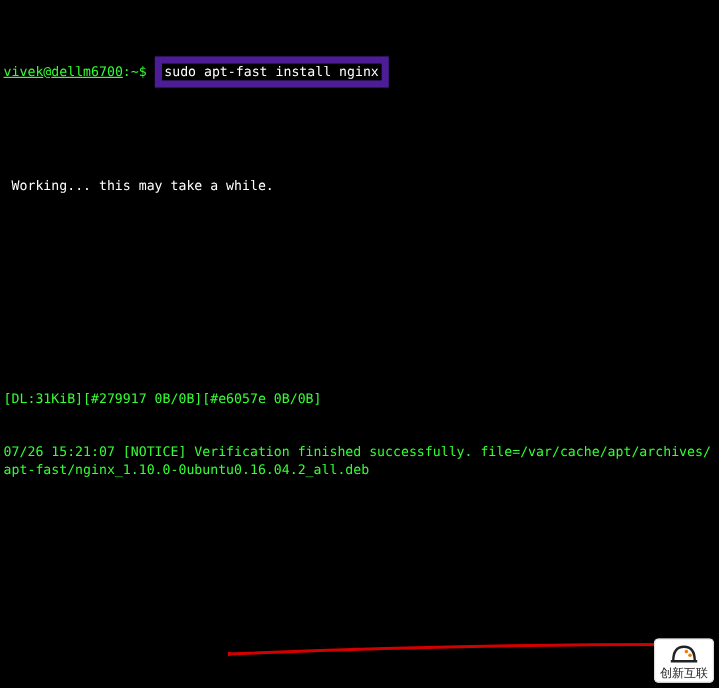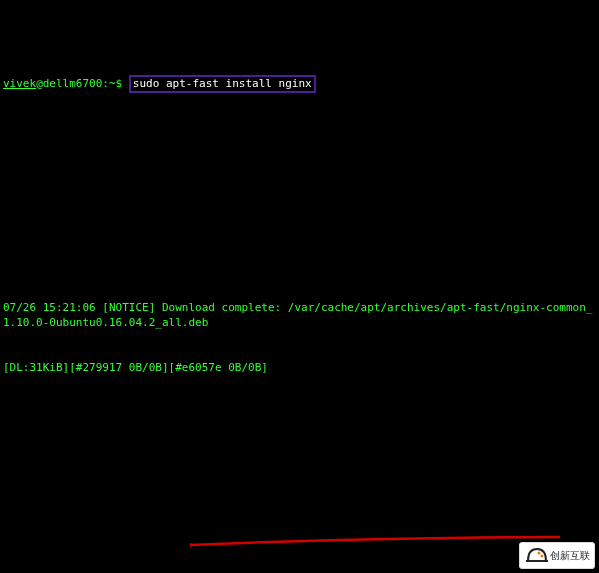--- a/index.html
+++ b/index.html
@@ -16,69 +16,69 @@
     position: relative;
   }
   .terminal {
     padding: 2px 3px 2px 3px;
     white-space: pre-wrap;
     word-break: break-all;
   }
   .row { display:block; }
   .user { color: #3f3; text-decoration: underline; }
   .at   { color: #3f3; }
-  .host { color: #3f3; }
+  .host { color: #3f3; text-decoration: underline; }
   .cwd  { color: #3f3; }
   .cmd-box {
     display:inline-block;
-    border: 2px solid #4c1d95;
+    border: 6px solid #4c1d95;
     padding: 0 2px;
     color: #fff;
-    margin-top: 28px;
   }
   .white { color: #fff; }
   .logo {
     position: absolute;
     right: 4px;
     bottom: 4px;
     background: #fff;
     border-radius: 4px;
     padding: 3px 5px 2px 5px;
     font-family: sans-serif;
     font-size: 10px;
     color: #222;
     text-align: center;
     line-height: 1;
     display:flex;
-    flex-direction:row;
+    flex-direction:column;
     align-items:center;
     box-shadow: 0 0 0 1px #ddd inset;
   }
   .logo svg { display:block; margin-bottom:2px; }
   .arrow-svg {
     position:absolute;
     bottom: 18px;
     left: 190px;
     width: 370px;
     height: 20px;
     pointer-events:none;
   }
 </style>
 </head>
 <body>
 
 <div class="terminal">
   <span class="row">
 <span class="user">vivek</span><span class="at">@</span><span class="host">dellm6700</span><span class="cwd">:~$ </span><span class="cmd-box">sudo apt-fast install nginx</span></span>
   <span class="row white">&nbsp;</span>
+  <span class="row white"> Working... this may take a while.</span>
   <span class="row">&nbsp;</span>
   <span class="row">&nbsp;</span>
   <span class="row">&nbsp;</span>
-  <span class="row">07/26 15:21:06 [NOTICE] Download complete: /var/cache/apt/archives/apt-fast/nginx-common_1.10.0-0ubuntu0.16.04.2_all.deb</span>
   <span class="row">[DL:31KiB][#279917 0B/0B][#e6057e 0B/0B]</span>
+  <span class="row">07/26 15:21:07 [NOTICE] Verification finished successfully. file=/var/cache/apt/archives/apt-fast/nginx_1.10.0-0ubuntu0.16.04.2_all.deb</span>
   <span class="row">&nbsp;</span>
   
   
   
   
   
   
   
   
   

